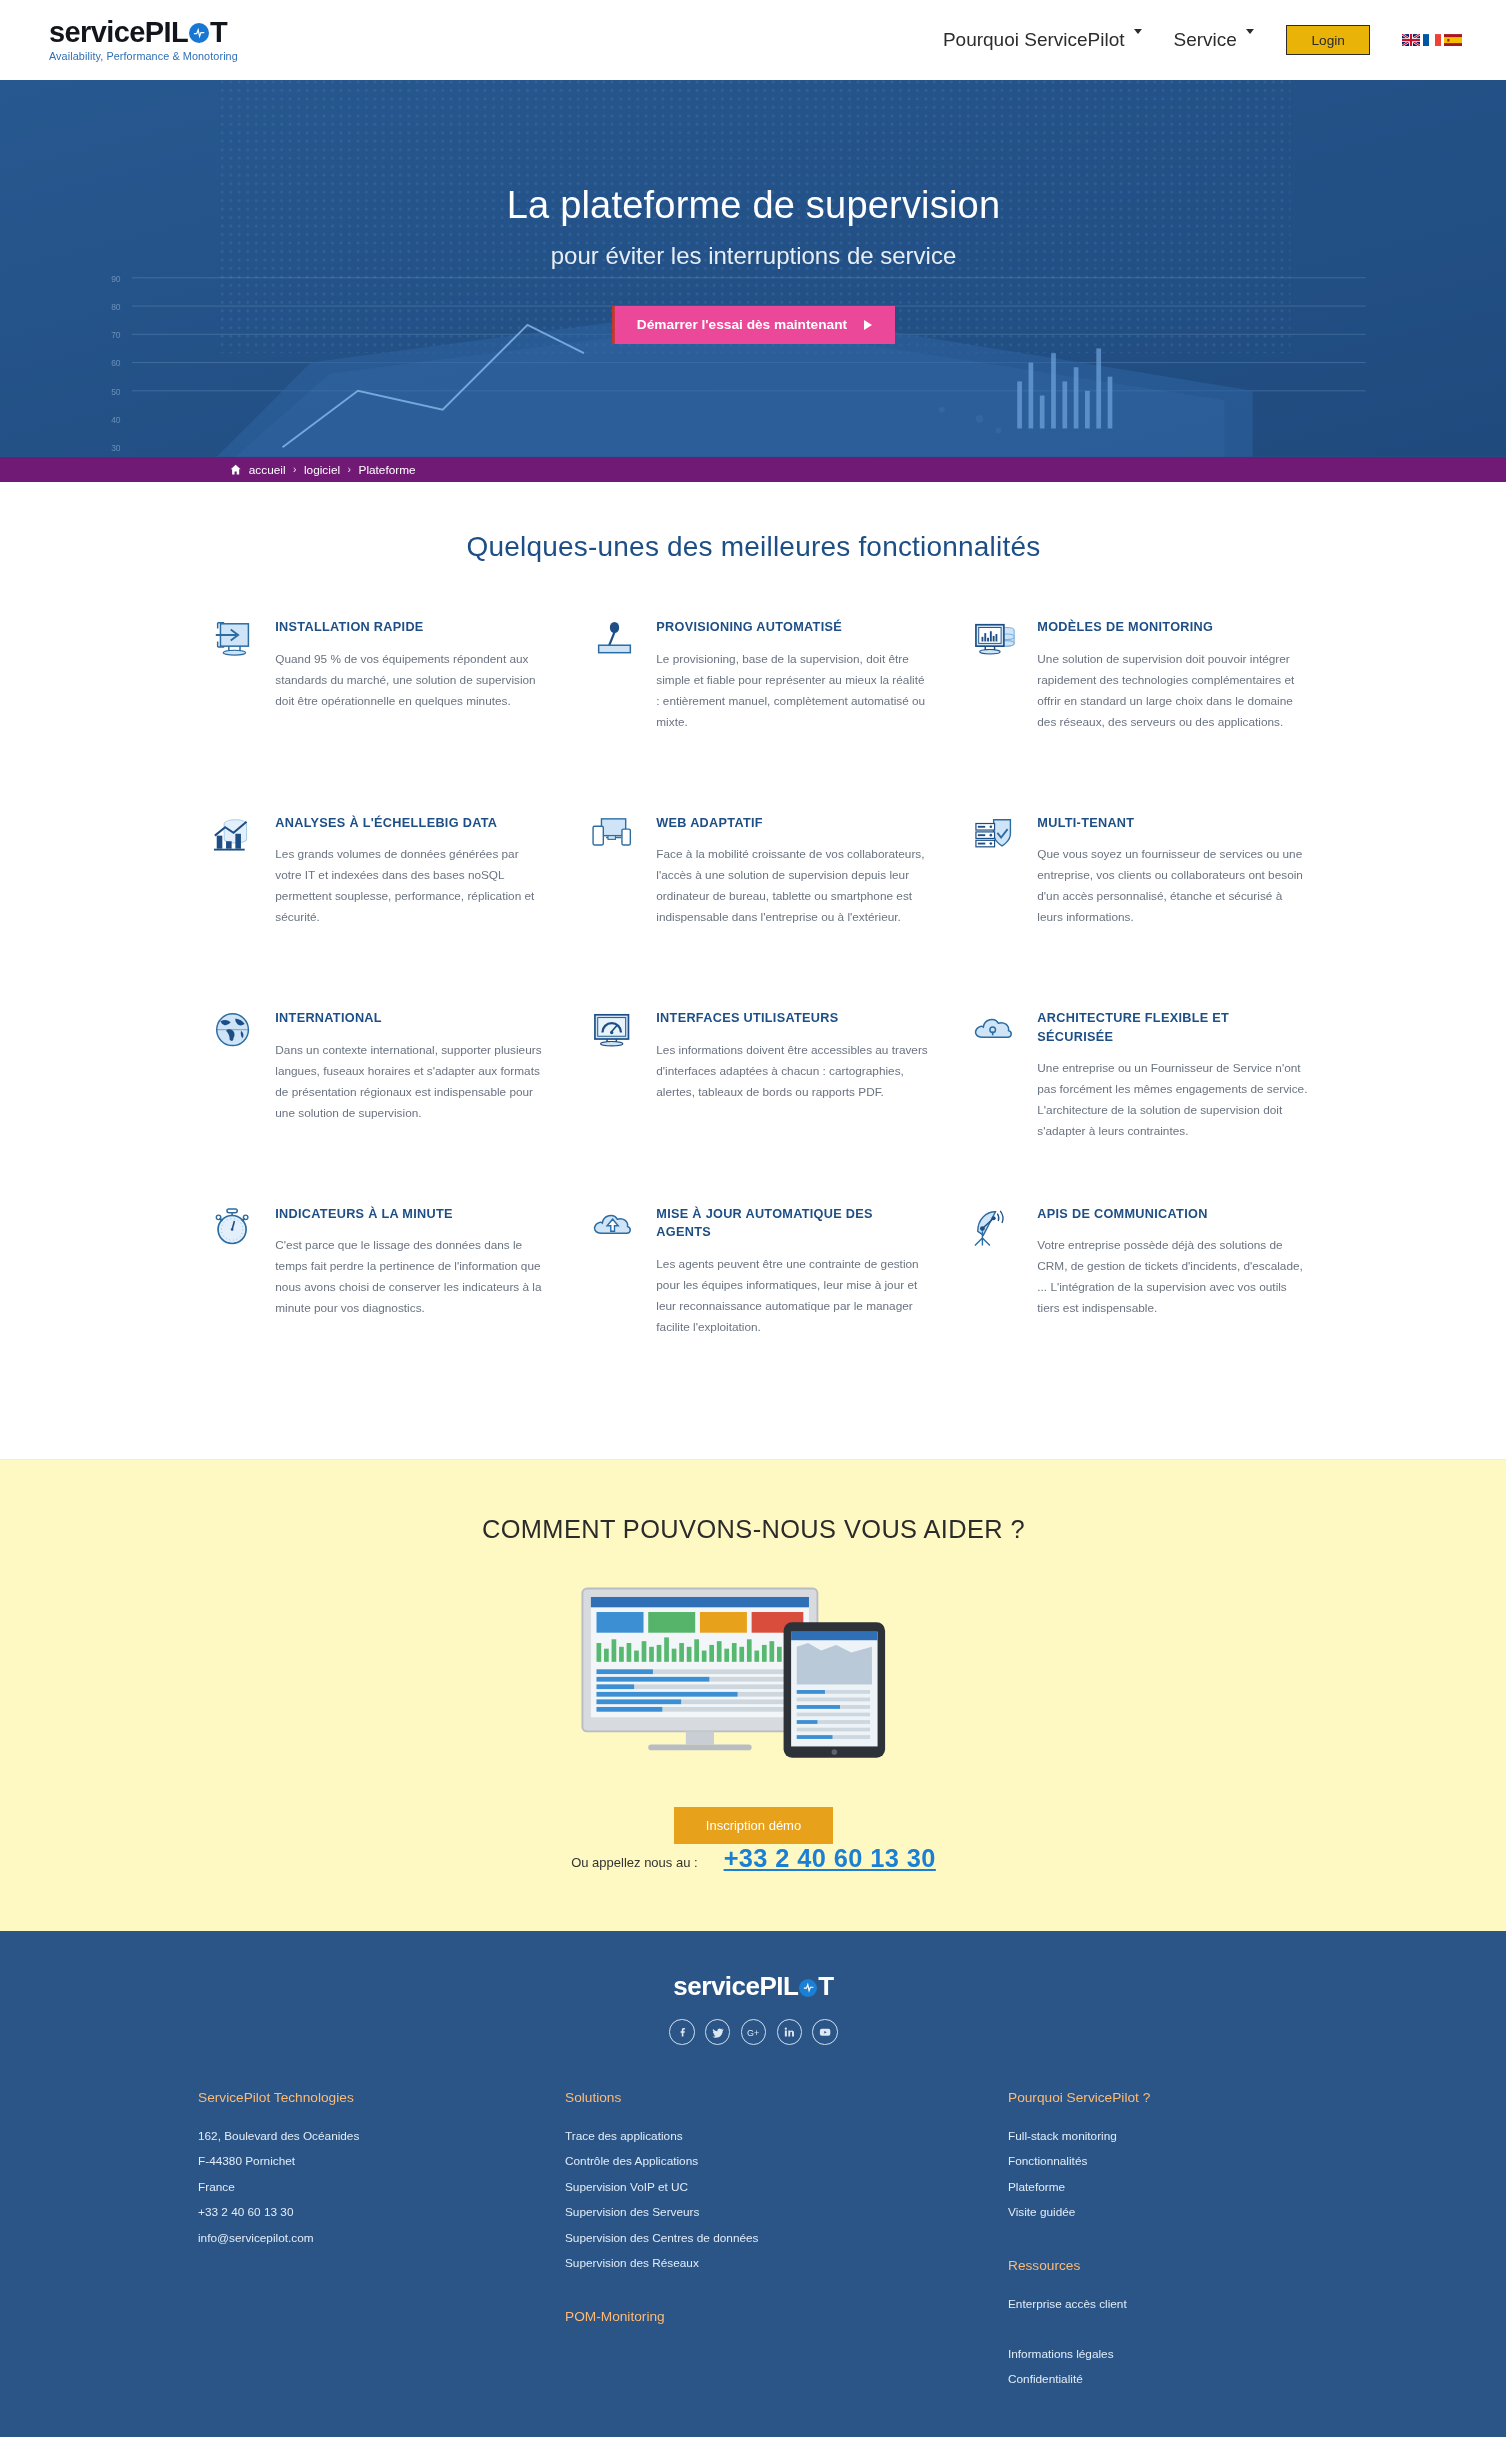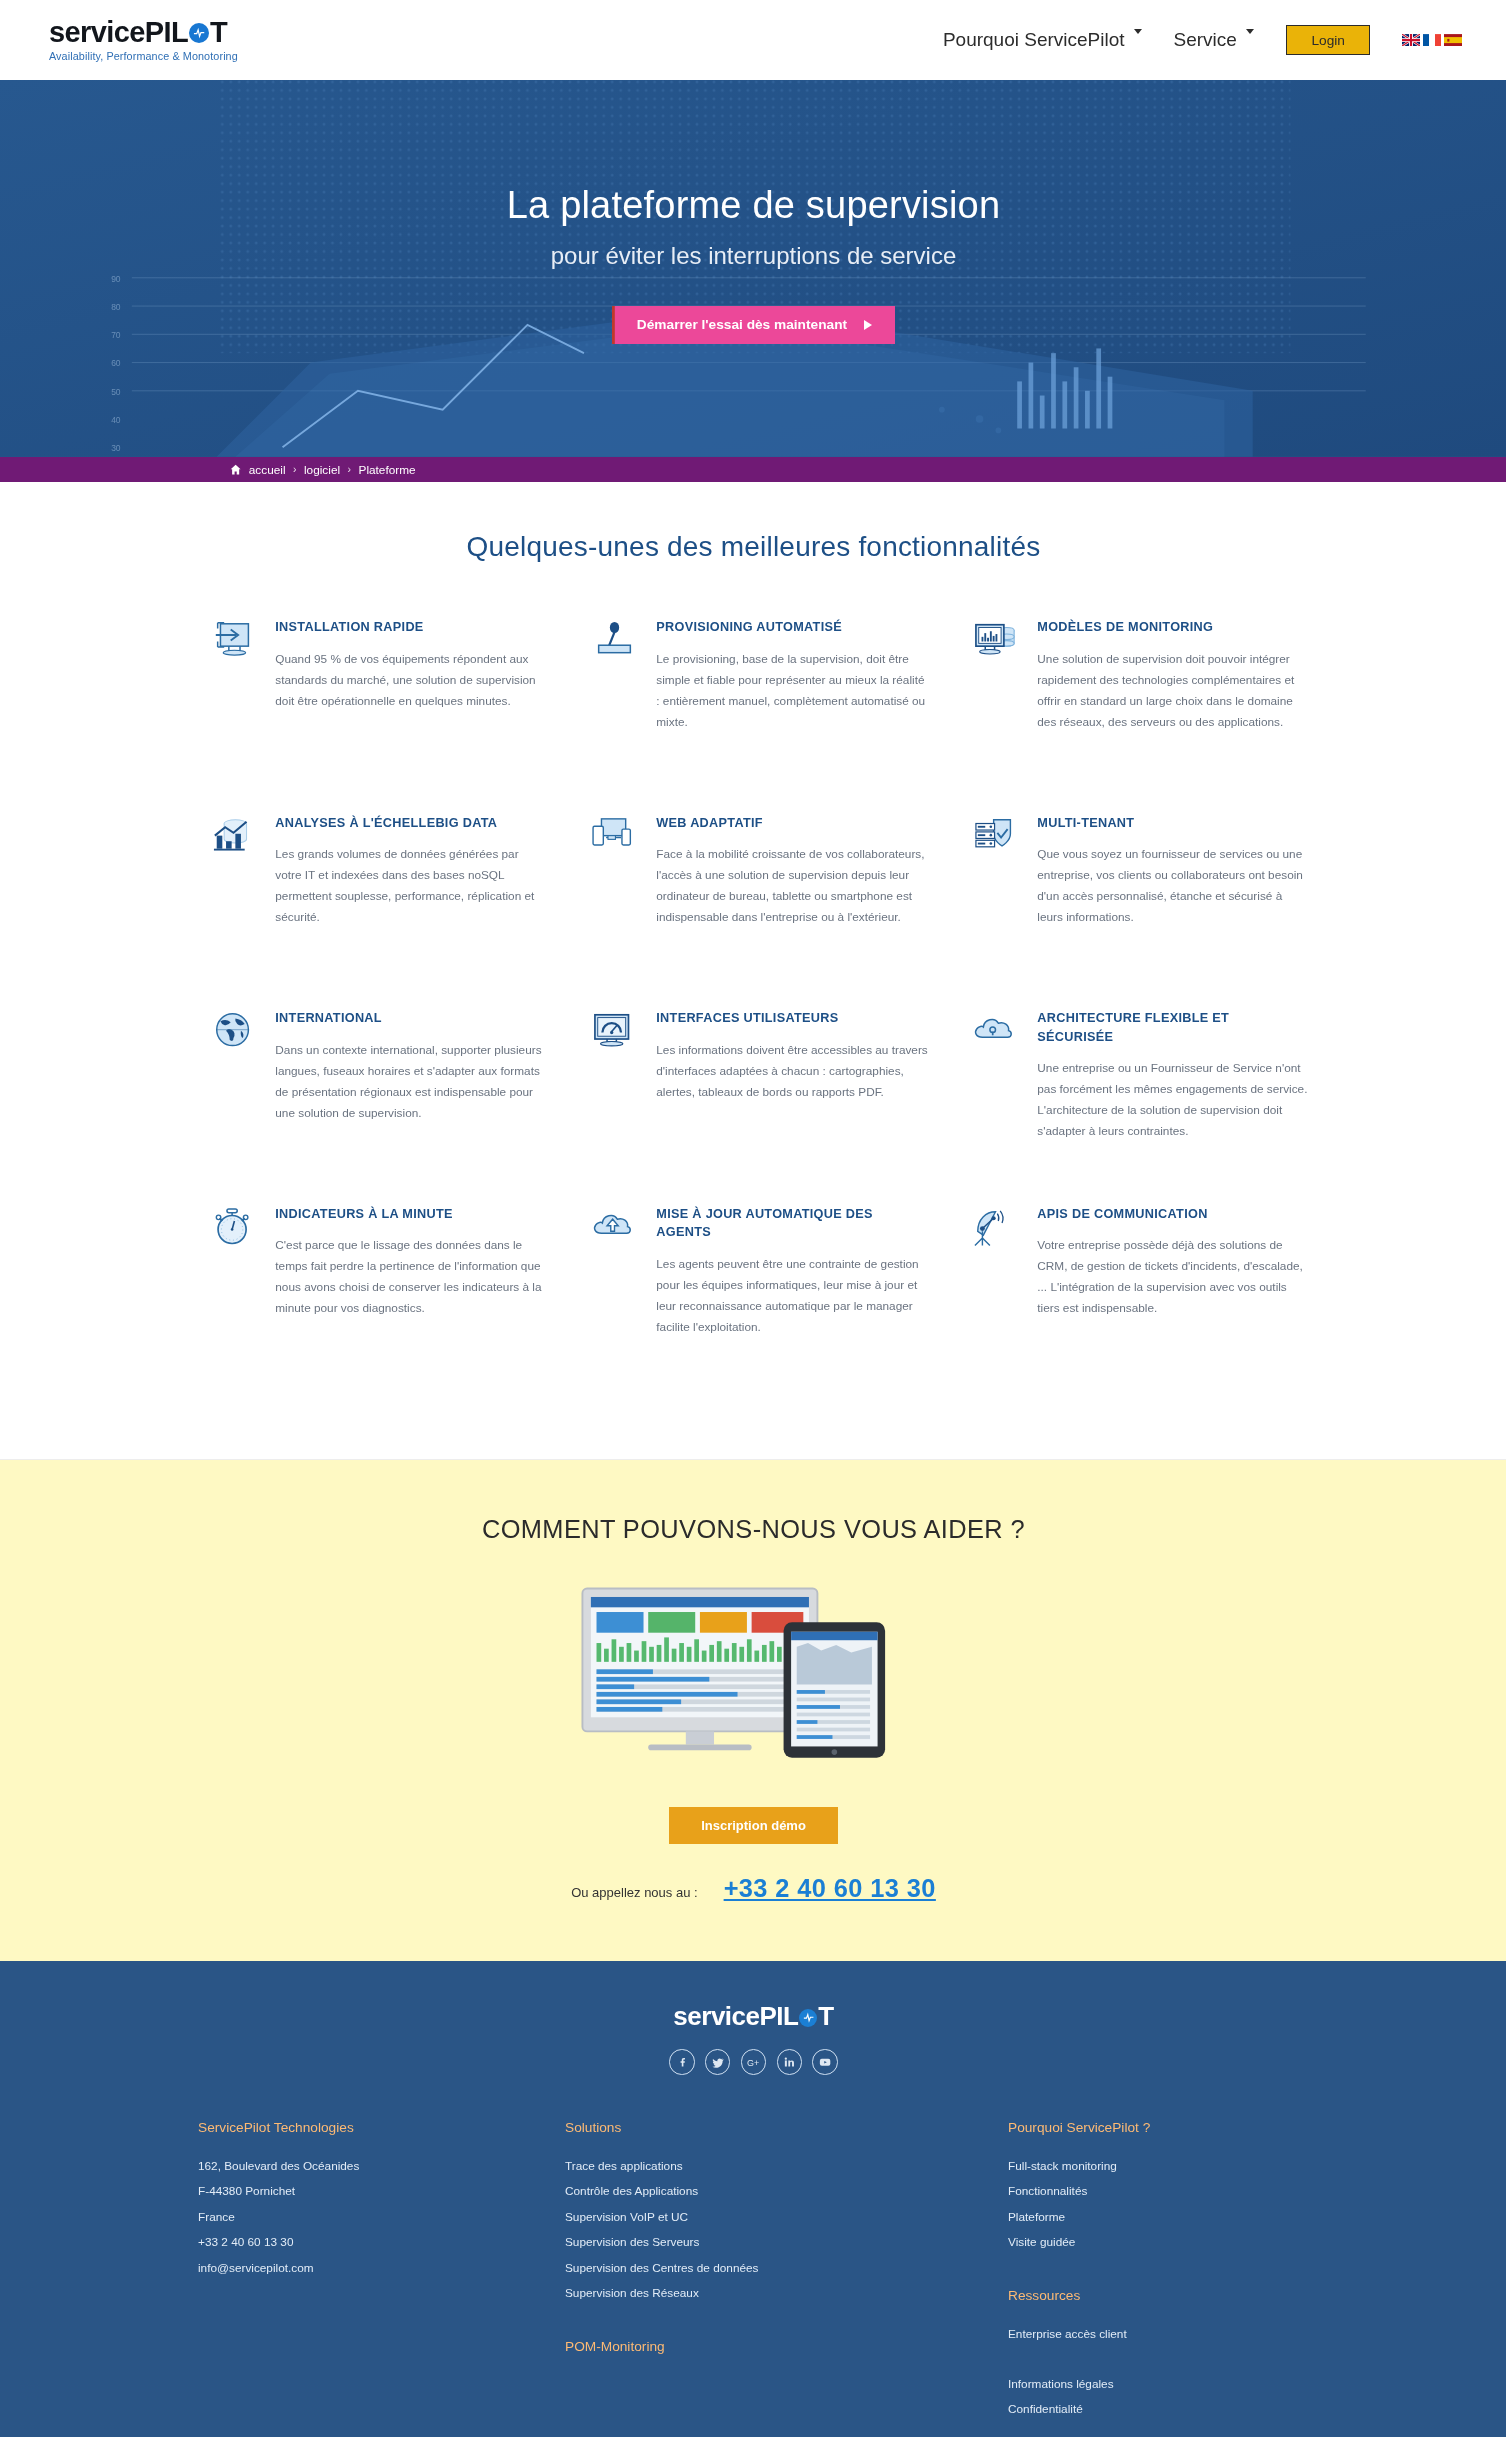--- a/index.html
+++ b/index.html
@@ -211,27 +211,26 @@
     letter-spacing: 0.4px;
     margin-bottom: 32px;
   }
   .devices { height: 193px; display: flex; justify-content: center; align-items: flex-end; }
   .demo-btn {
     margin-top: 38px;
     background: #e8a11a;
     border: none;
     color: #fff;
     font-size: 13px;
-    font-weight: bold;
+    font-weight: normal;
     padding: 11.3px 32px;
     cursor: pointer;
     font-family: inherit;
   }
   .phone-line {
-    margin-top: 30px;
     display: flex;
     align-items: baseline;
     justify-content: center;
     gap: 26px;
   }
   .phone-label { font-size: 13px; color: #333; }
   .phone-number { font-size: 25.4px; font-weight: bold; color: #1b7fd4; letter-spacing: 0.4px; }
 
   
   .site-footer {

